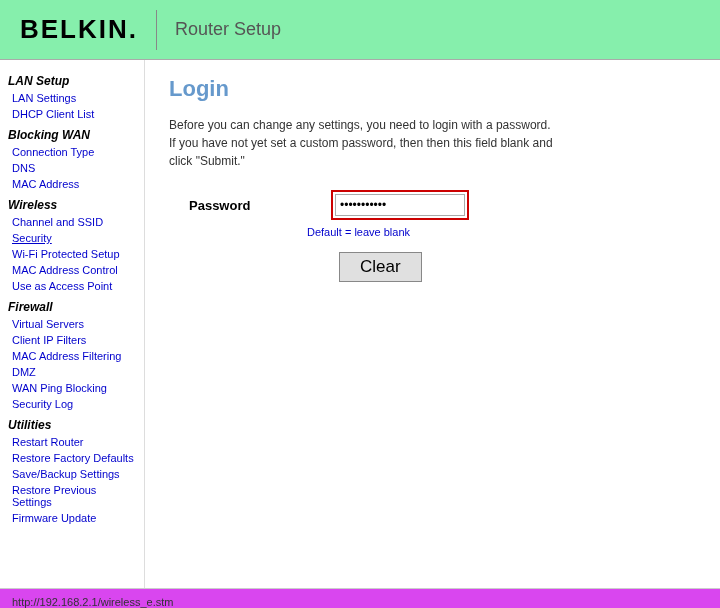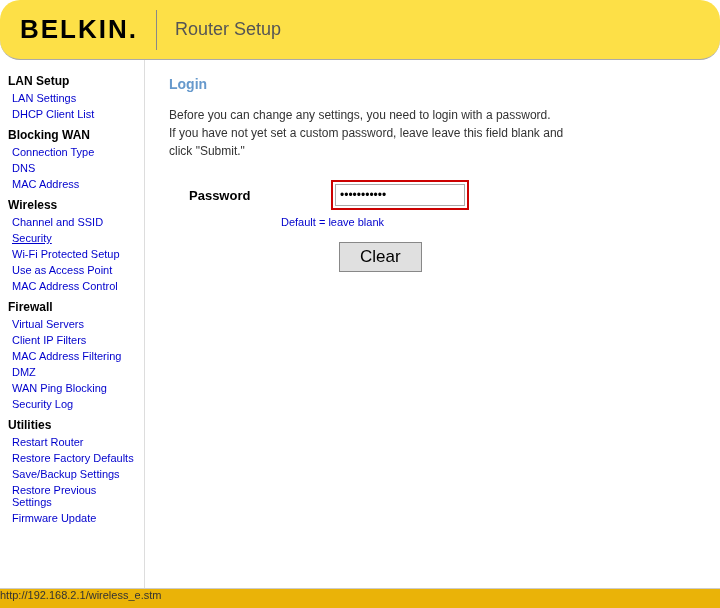--- a/index.html
+++ b/index.html
@@ -1,26 +1,25 @@
 <!DOCTYPE html>
 <html><head>
   <meta charset="utf-8">
   <style>
     * { margin: 0; padding: 0; box-sizing: border-box; }
     body { font-family: Arial, sans-serif; font-size: 12px; background: #fff; width: 720px; height: 608px; overflow: hidden; }
 
     
     #header {
-      background: #fde047;
+      background: #86efac;
       height: 60px;
       display: flex;
       align-items: center;
       padding: 0 20px;
       border-bottom: 1px solid #aaa;
-      border-radius: 20px;
     }
     #logo-text {
       font-size: 26px;
       font-weight: 900;
       color: #000;
       letter-spacing: 2px;
     }
     #header-divider {
       width: 1px;
       height: 40px;
@@ -47,41 +46,42 @@
       padding: 8px 0;
       font-size: 11px;
       overflow-y: auto;
       flex-shrink: 0;
     }
     .nav-section-title {
       font-weight: bold;
       font-size: 12px;
       color: #000;
       padding: 6px 8px 2px 8px;
+      font-style: italic;
     }
     .nav-item {
       padding: 2px 8px 2px 12px;
       color: #00c;
       cursor: pointer;
       text-decoration: none;
       display: block;
     }
     .nav-item.active {
       color: #00c;
       text-decoration: underline;
     }
 
     
     #main {
       flex: 1;
       padding: 16px 24px;
       background: #fff;
     }
     #page-title {
-      font-size: 14px;
+      font-size: 22px;
       color: #6699cc;
       font-weight: bold;
       margin-bottom: 14px;
     }
     #desc-text {
       font-size: 12px;
       color: #333;
       line-height: 1.5;
       margin-bottom: 20px;
       max-width: 450px;
@@ -110,46 +110,46 @@
       font-size: 12px;
       border: 1px solid #aaa;
       padding: 3px 4px;
       width: 130px;
       background: #fff;
       outline: none;
     }
     #default-hint {
       font-size: 11px;
       color: #0000cc;
-      margin-left: 92px;
+      margin-left: 118px;
       margin-bottom: 14px;
     }
     #button-row {
       display: flex;
       gap: 10px;
       margin-left: 150px;
     }
     .form-button {
       font-size: 17px;
       padding: 4px 20px;
       background: #e0e0e0;
       border: 1px solid #888;
       cursor: pointer;
       color: #000;
       min-width: 80px;
     }
 
     
     #statusbar {
       height: 20px;
-      background: #eab308;
+      background: #d946ef;
       border-top: 1px solid #ccc;
       display: flex;
-      align-items: flex-start;
-      padding: 0 0;
+      align-items: flex-end;
+      padding: 0 12px;
       font-size: 11px;
       color: #333;
     }
   </style>
 </head>
 <body>
 
 <div id="header">
   <span id="logo-text">BELKIN.</span>
   <div id="header-divider"></div>
@@ -163,42 +163,42 @@
       <a class="nav-item" href="#">LAN Settings</a>
       <a class="nav-item" href="#">DHCP Client List</a>
       <div class="nav-section-title">Blocking WAN</div>
       <a class="nav-item" href="#">Connection Type</a>
       <a class="nav-item" href="#">DNS</a>
       <a class="nav-item" href="#">MAC Address</a>
       <div class="nav-section-title">Wireless</div>
       <a class="nav-item" href="#">Channel and SSID</a>
       <a class="nav-item active" href="#">Security</a>
       <a class="nav-item" href="#">Wi-Fi Protected Setup</a>
+      <a class="nav-item" href="#">MAC Address Control</a>
       <a class="nav-item" href="#">Use as Access Point</a>
-      <a class="nav-item" href="#">MAC Address Control</a>
       <div class="nav-section-title">Firewall</div>
       <a class="nav-item" href="#">Virtual Servers</a>
       <a class="nav-item" href="#">Client IP Filters</a>
       <a class="nav-item" href="#">MAC Address Filtering</a>
       <a class="nav-item" href="#">DMZ</a>
       <a class="nav-item" href="#">WAN Ping Blocking</a>
       <a class="nav-item" href="#">Security Log</a>
       <div class="nav-section-title">Utilities</div>
       <a class="nav-item" href="#">Restart Router</a>
       <a class="nav-item" href="#">Restore Factory Defaults</a>
       <a class="nav-item" href="#">Save/Backup Settings</a>
       <a class="nav-item" href="#">Restore Previous Settings</a>
       <a class="nav-item" href="#">Firmware Update</a>
     </nav>
 
   <div id="main">
     <div id="page-title">Login</div>
     <div id="desc-text">
       <span>Before you can change any settings, you need to login with a password.</span><br>
-      <span>If you have not yet set a custom password, leave leave this field blank and</span><br>
+      <span>If you have not yet set a custom password, then then this field blank and</span><br>
       <span>click "Submit."</span>
     </div>
     <div id="login-form">
       <div id="password-row">
         <label id="password-label">Password</label>
         <div id="password-input-wrapper">
           <input type="password" id="password-input" value="password123" style="">
         </div>
       </div>
       <div id="default-hint">Default = leave blank</div>

